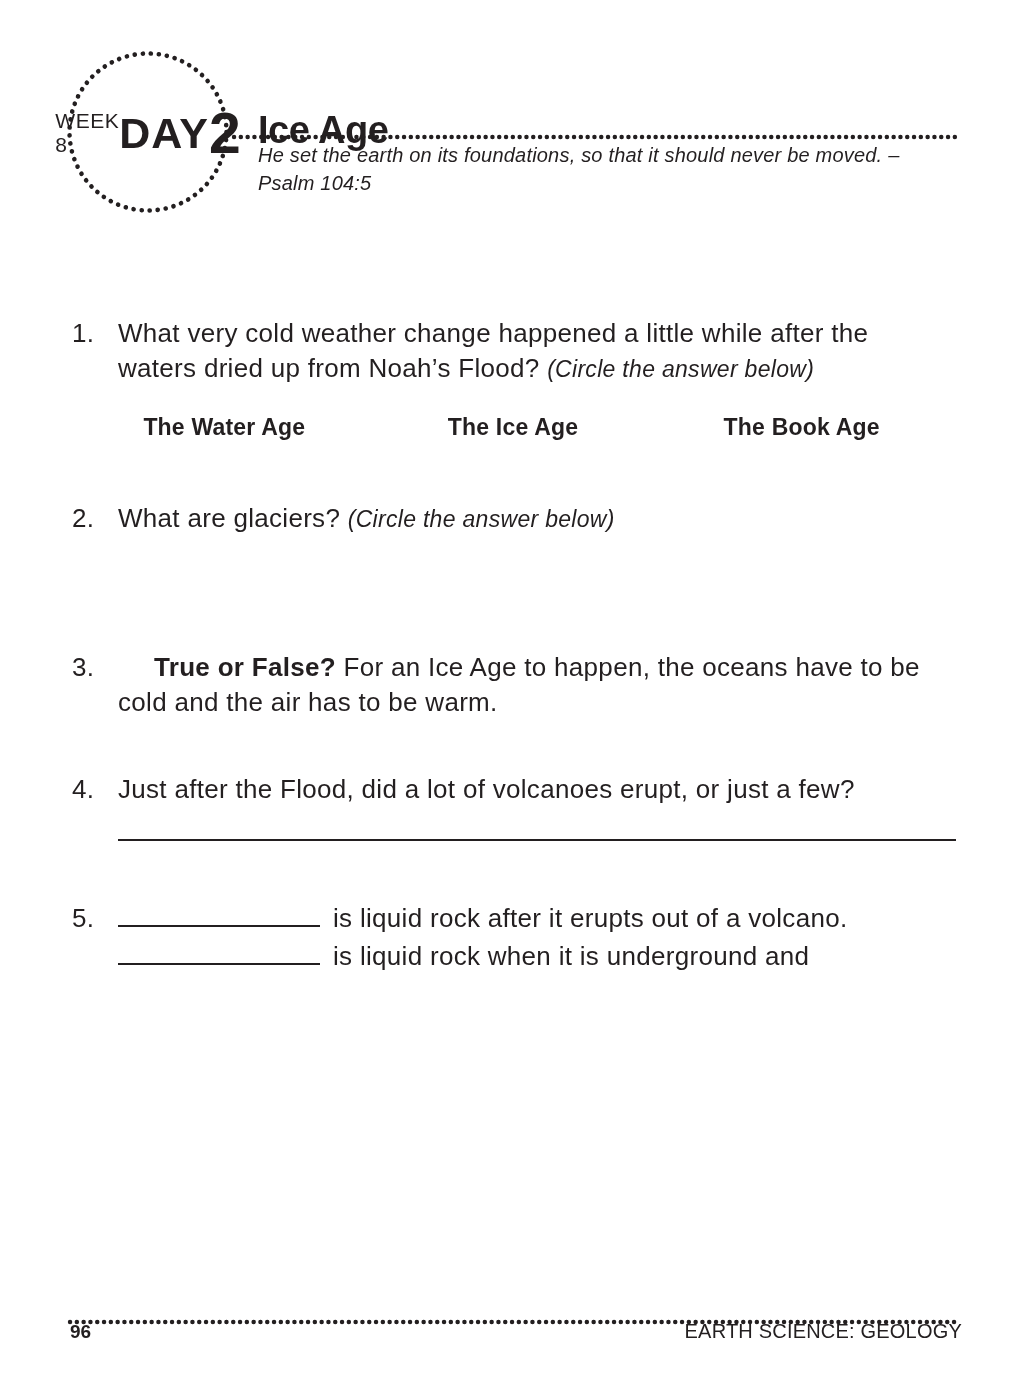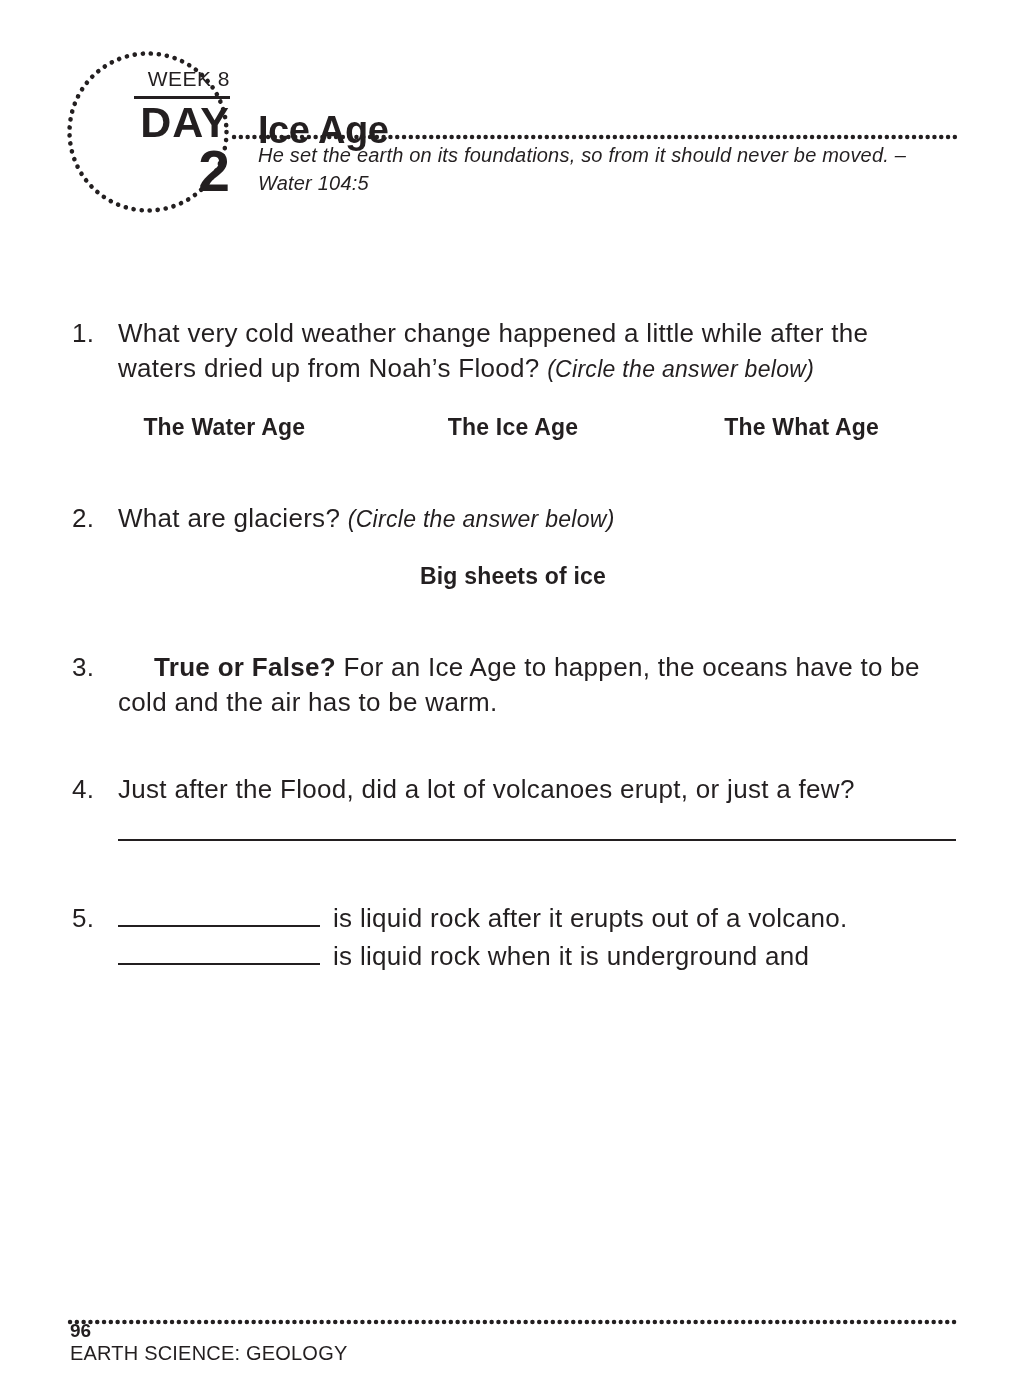--- a/index.html
+++ b/index.html
@@ -12,21 +12,21 @@
     color: #231f20;
     font-family: "Liberation Sans", "DejaVu Sans", sans-serif;
     overflow: hidden;
   }
 
   
   .badge { position: absolute; left: 66px; top: 50px; width: 164px; height: 164px; }
   .badge svg { position: absolute; left: 0; top: 0; }
   .badge-inner {
     position: absolute; left: 0; top: 0; width: 164px; height: 164px;
-    display: flex; flex-direction: column; align-items: flex-end; justify-content: center;
+    display: flex; flex-direction: row; align-items: center; justify-content: center;
     padding-top: 2px; box-sizing: border-box;
   }
   .badge-week { font-size: 21px; font-weight: 400; letter-spacing: 0.5px; }
   .badge-divider { width: 96px; height: 3px; background: #231f20; margin: 5px 0 2px 0; }
   .badge-day { font-size: 43px; font-weight: 700; letter-spacing: 1px; line-height: 1.0; }
   .badge-num { font-size: 57px; font-weight: 700; line-height: 0.95; }
 
   
   .page-title {
     position: absolute; left: 258px; top: 86px;
@@ -70,21 +70,21 @@
   .blank {
     display: inline-block; width: 202px; height: 24px;
     border-bottom: 2.5px solid #231f20;
     margin-right: 13px; vertical-align: baseline;
   }
 
   
   .footer-rule { position: absolute; left: 67px; top: 1311px; }
   .footer-row {
     position: absolute; left: 70px; top: 1320px; width: 892px;
-    display: flex; justify-content: space-between; align-items: baseline; flex-direction: column;
+    display: flex; justify-content: space-between; align-items: baseline;
   }
   .page-num { font-size: 19px; font-weight: 700; }
   .book-title { font-size: 20px; font-weight: 400; letter-spacing: 0.2px; }
 </style>
 </head>
 <body>
 
 <div class="page">
 
   <div class="badge">
@@ -99,46 +99,45 @@
     </div>
   </div>
 
   <h1 class="page-title">Ice Age</h1>
   <div class="title-rule">
     <svg width="732" height="6">
       <line x1="3" y1="3" x2="729" y2="3" stroke="#231f20" stroke-width="4.4" stroke-linecap="round" stroke-dasharray="0.1 6.7"></line>
     </svg>
   </div>
   <div class="verse">
-    <span>He set the earth on its foundations, so from it should never be moved. –</span>
-    <span class="verse-ref">Water 104:5</span>
+    <span>He set the earth on its foundations, so that it should never be moved. –</span>
+    <span class="verse-ref">Psalm 104:5</span>
   </div>
 
   <div class="question" style="top:316px">
     <span class="q-num">1.</span>
     <div class="q-body">
       <span>What very cold weather change happened a little while after the waters dried up from Noah’s Flood?</span>
       <span class="q-hint">(Circle the answer below)</span>
     </div>
   </div>
   <div class="options-row" style="top:412px">
     <span class="opt">The Water Age</span>
     <span class="opt">The Ice Age</span>
-    <span class="opt">The What Age</span>
+    <span class="opt">The Book Age</span>
   </div>
 
   <div class="question" style="top:501px">
     <span class="q-num">2.</span>
     <div class="q-body">
       <span>What are glaciers?</span>
       <span class="q-hint">(Circle the answer below)</span>
     </div>
   </div>
   <div class="options-row" style="top:561px">
-    <span class="opt">Big sheets of ice</span>
   </div>
 
   <div class="question" style="top:650px">
     <span class="q-num">3.</span>
     <div class="q-body">
       <span class="q-bold">True or False?</span>
       <span>For an Ice Age to happen, the oceans have to be cold and the air has to be warm.</span>
     </div>
   </div>
 

